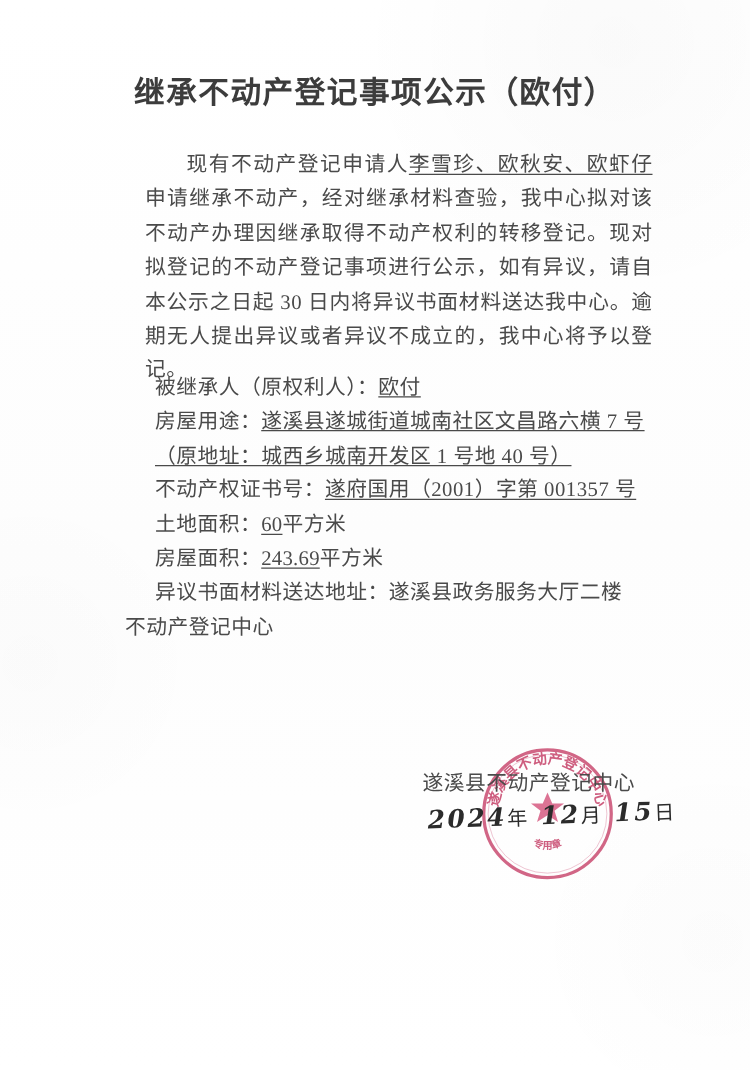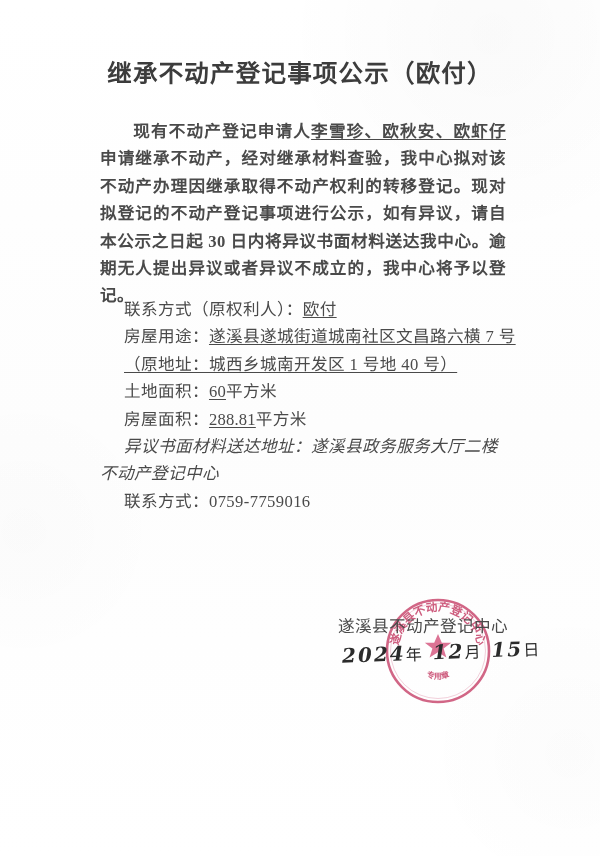--- a/index.html
+++ b/index.html
@@ -37,24 +37,23 @@
     text-align: center;
     font-family: "DejaVu Sans", "Liberation Sans", sans-serif;
     font-size: 24.5px;
     font-weight: 700;
     letter-spacing: 1.2px;
     color: #3c3c3c;
     white-space: nowrap;
   }
   .body-block {
     position: absolute;
-    left: 100px;
+    left: 116px;
     top: 118px;
     width: 406px;
-    font-weight: bold;
   }
   .para {
     font-size: 16.6px;
     line-height: 27.4px;
     color: #4a4a4a;
     text-align: justify;
     text-justify: inter-character;
     text-indent: 2em;
     letter-spacing: 0.4px;
     margin: 0;
@@ -75,21 +74,20 @@
     line-height: 27.4px;
     color: #4a4a4a;
     letter-spacing: 0.4px;
     white-space: nowrap;
     padding-left: 24px;
   }
   .field-line.wrapline {
     white-space: normal;
     text-indent: 24px;
     padding-left: 0;
-    font-style: italic;
   }
   .field-line .val {
     text-decoration: underline;
     text-decoration-thickness: 1px;
     text-underline-offset: 2px;
     margin-top: 34px;
   }
   .num {
     font-family: "Liberation Serif", "DejaVu Serif", serif;
     letter-spacing: 0.2px;
@@ -159,35 +157,35 @@
   <div class="paper-texture"></div>
 
   <div class="doc-title">继承不动产登记事项公示（欧付）</div>
 
   <div class="body-block">
     <p class="para"><span>现有不动产登记申请人</span><span class="uline">李雪珍、欧秋安、欧虾仔</span><span>申请继承不动产，经对继承材料查验，我中心拟对该不动产办理因继承取得不动产权利的转移登记。现对拟登记的不动产登记事项进行公示，如有异议，请自本公示之日起 30 日内将异议书面材料送达我中心。逾期无人提出异议或者异议不成立的，我中心将予以登记。</span></p>
   </div>
 
   <div class="fields">
 
-    <div class="field-line"><span>联系方式（原权利人）：</span><span class="val">欧付</span></div>
+    <div class="field-line"><span>被继承人（原权利人）：</span><span class="val">欧付</span></div>
 
     <div class="field-line"><span>房屋用途：</span><span class="val">遂溪县遂城街道城南社区文昌路六横 7 号</span></div>
 
     <div class="field-line"><span class="val">（原地址：城西乡城南开发区 1 号地 40 号）</span></div>
 
+    <div class="field-line"><span>不动产权证书号：</span><span class="val">遂府国用（2001）字第 001357 号</span></div>
 
 
     <div class="field-line"><span>土地面积：</span><span class="val num">60</span><span>平方米</span></div>
 
-    <div class="field-line"><span>房屋面积：</span><span class="val num">288.81</span><span>平方米</span></div>
+    <div class="field-line"><span>房屋面积：</span><span class="val num">243.69</span><span>平方米</span></div>
 
     <div class="field-line wrapline">异议书面材料送达地址：遂溪县政务服务大厅二楼不动产登记中心</div>
 
-    <div class="field-line">联系方式：0759-7759016</div>
   </div>
 
   <div class="seal">
     <svg width="108" height="108" viewBox="0 0 108 108" xmlns="http://www.w3.org/2000/svg">
       <defs>
         <path id="ringpath" d="M 54,54 m -40,0 a 40,40 0 1,1 80,0" fill="none"></path>
         <path id="ringpathbot" d="M 54,54 m -28,0 a 28,28 0 1,0 56,0" fill="none"></path>
       </defs>
       <circle cx="54" cy="54" r="51" fill="none" stroke="#c8486e" stroke-width="2.6" opacity="0.95"></circle>
       <circle cx="54" cy="54" r="47.5" fill="none" stroke="#d4688a" stroke-width="0.7" opacity="0.5"></circle>

